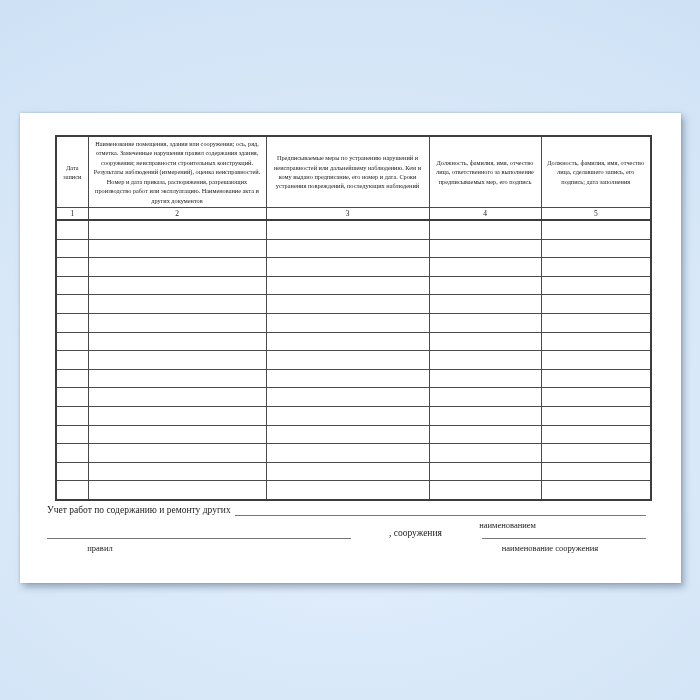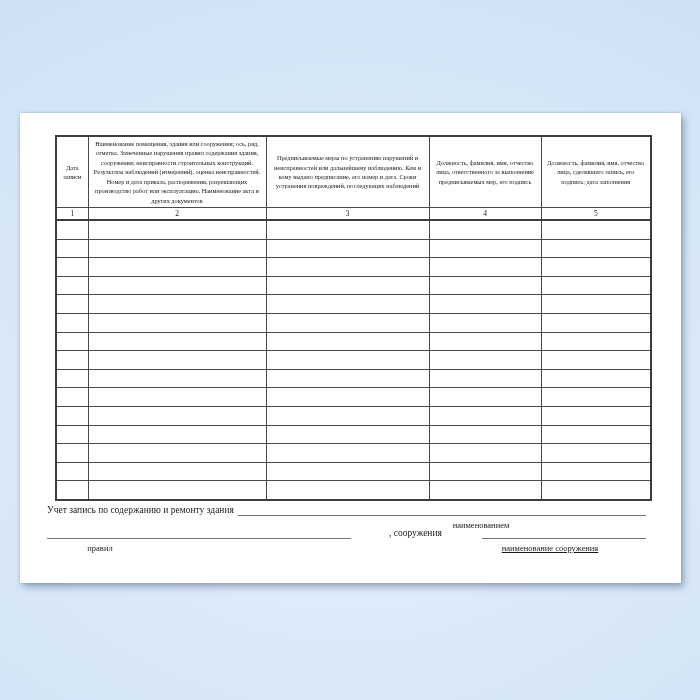--- a/index.html
+++ b/index.html
@@ -73,23 +73,23 @@
     margin-left: 0;
   }
   .f-line2 .sep { margin-left: 2px; }
   .caption {
     position: absolute;
     font-size: 8.5px;
     line-height: 10px;
     text-align: center;
     white-space: nowrap;
   }
-  .f-cap1 { top: 407px; left: 398px; width: 126px; }
+  .f-cap1 { top: 407px; left: 390px; width: 126px; text-align: right; }
   .f-cap-building { top: 430px; left: 55px; width: 50px; }
-  .f-cap-structure { top: 430px; left: 450px; width: 160px; text-decoration: underline; }
+  .f-cap-structure { top: 430px; left: 450px; width: 160px; }
 </style>
 </head>
 <body>
 
 <div class="page">
 
   <table class="journal">
     <colgroup>
       <col style="width:32px">
       <col style="width:178px">
@@ -216,21 +216,21 @@
           <td></td>
           <td></td>
           <td></td>
           <td></td>
           <td></td>
         </tr>
       </tbody>
   </table>
 
   <div class="f-line1">
-    <span>Учет запись по содержанию и ремонту здания</span>
+    <span>Учет работ по содержанию и ремонту других</span>
     <span class="rule"></span>
   </div>
 
   <div class="caption f-cap1">наименованием</div>
 
   <div class="f-line2">
     <span class="rule rule-fixed"></span>
     <span class="sep">, сооружения</span>
     <span class="rule"></span>
   </div>

